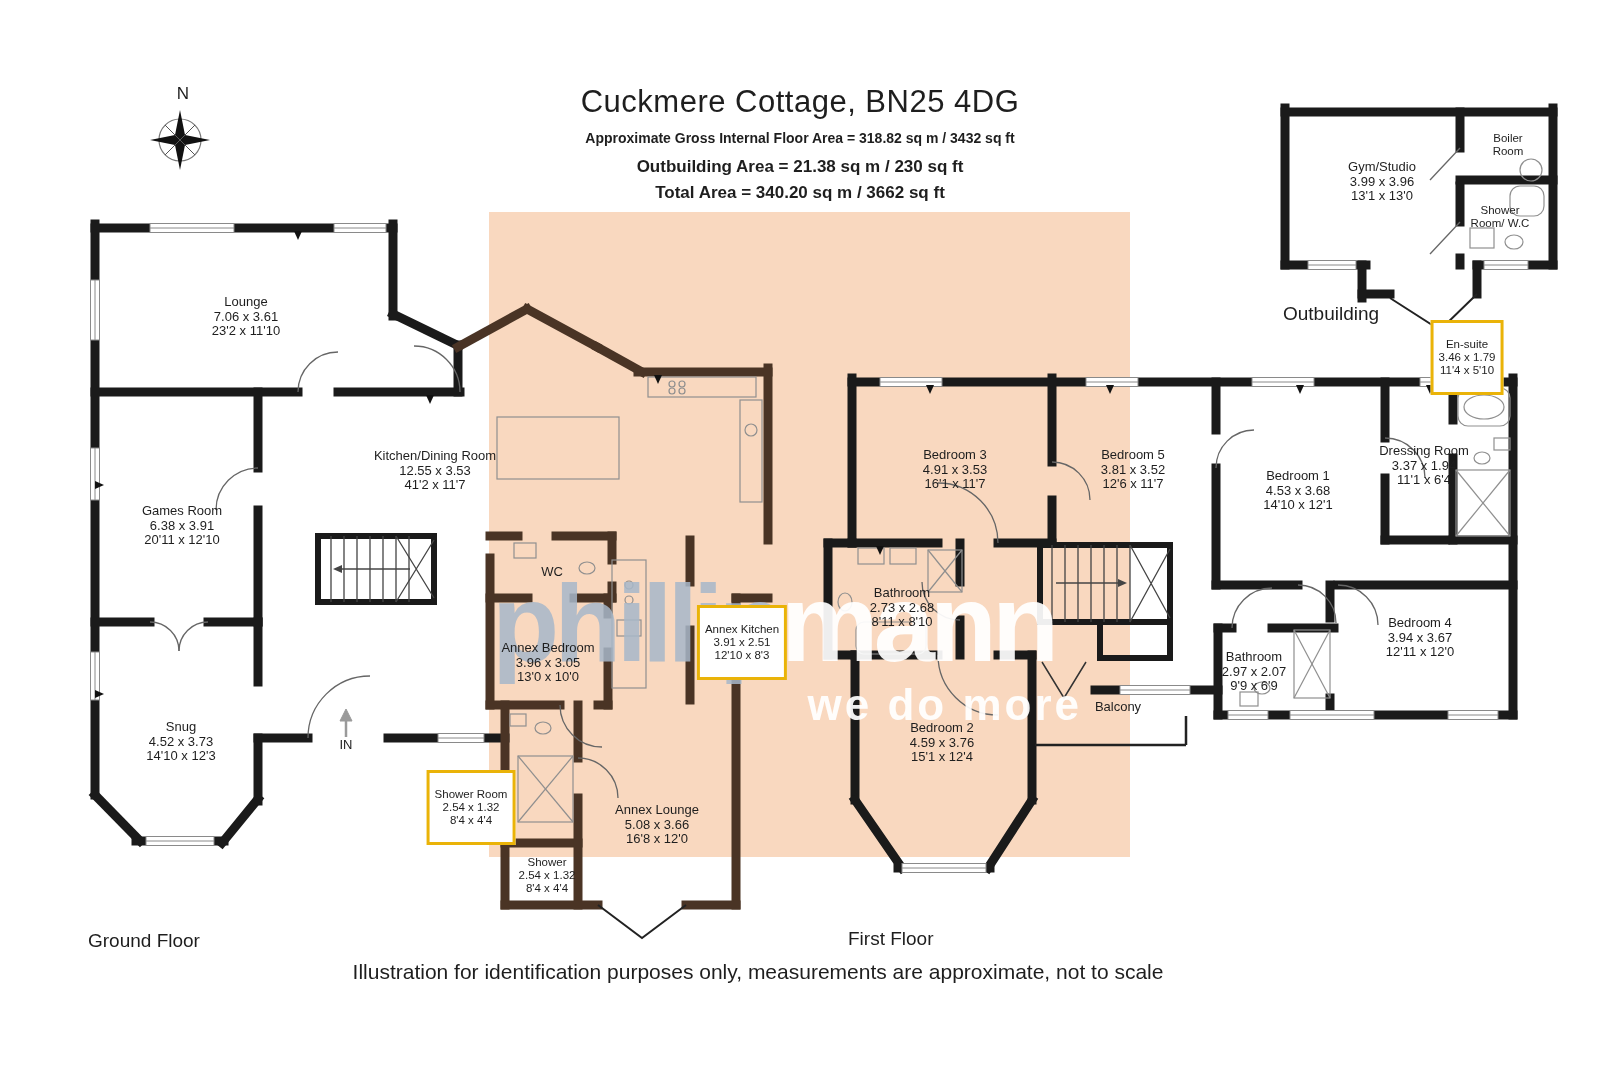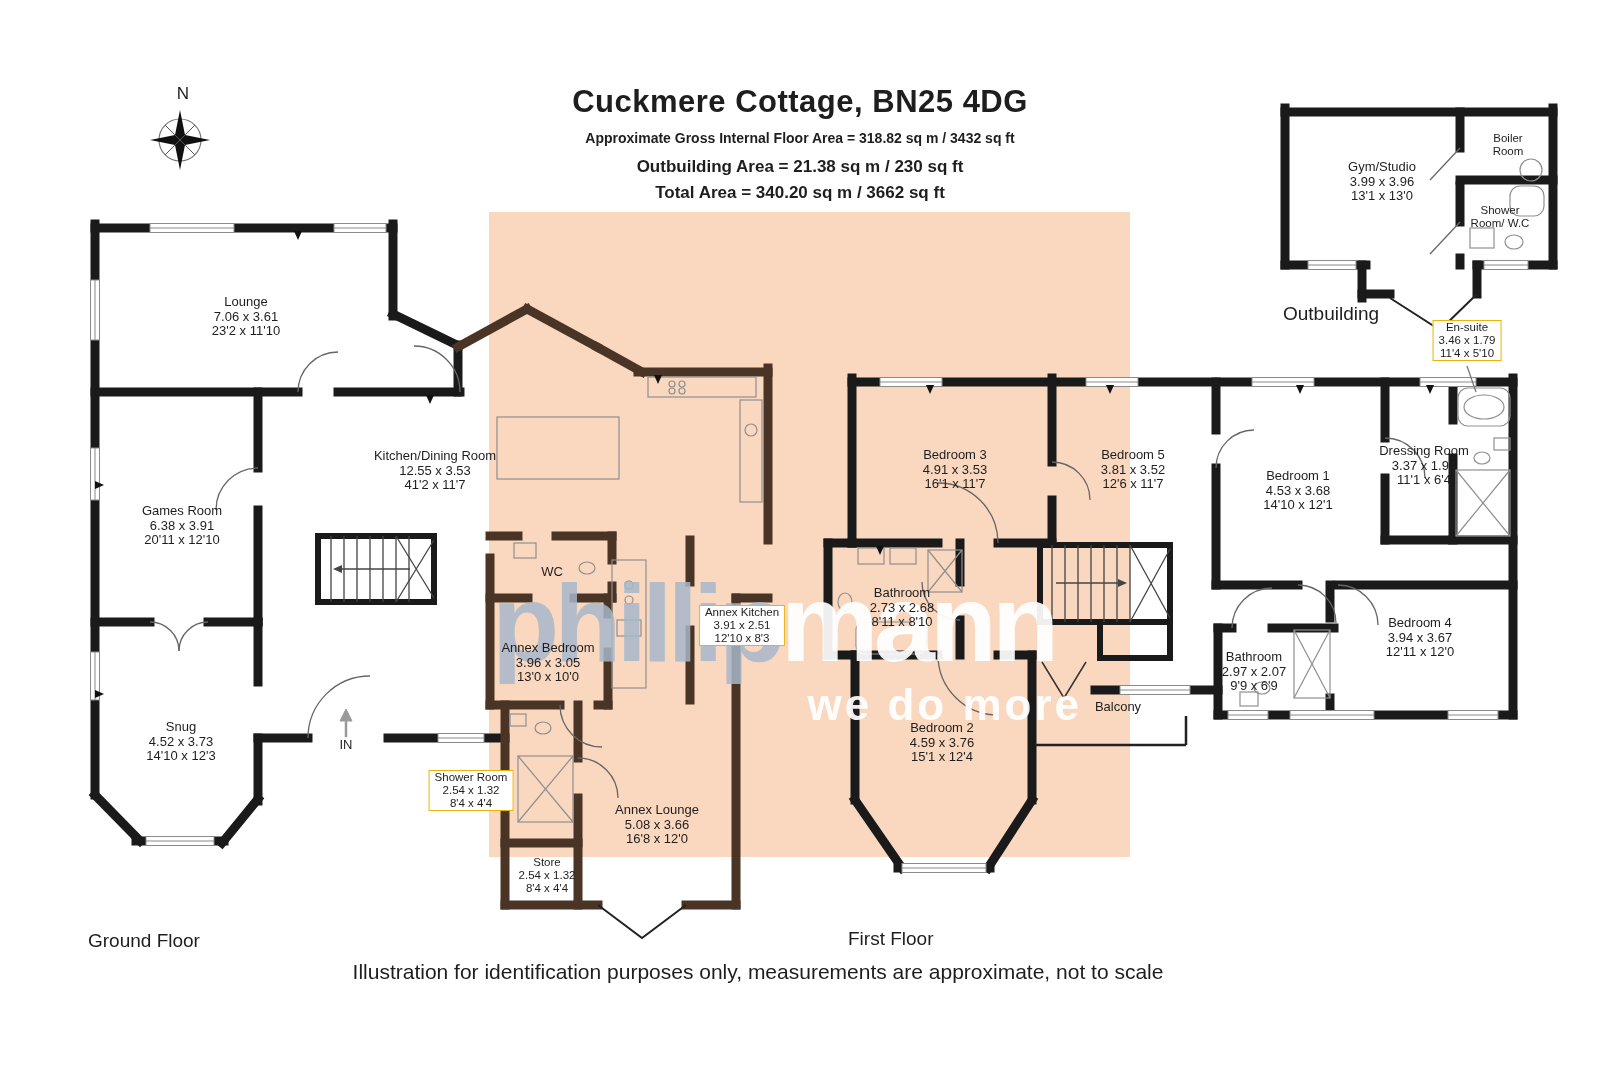--- a/index.html
+++ b/index.html
@@ -1,30 +1,30 @@
 <!DOCTYPE html>
 <html><head>
 <meta charset="utf-8">
 <style>
   html,body{margin:0;padding:0;background:#fff;}
   #canvas{position:relative;width:1620px;height:1080px;background:#fff;overflow:hidden;
           font-family:"Liberation Sans","DejaVu Sans",sans-serif;color:#1e1e1e;}
   
   .hdr{position:absolute;left:0;width:1600px;text-align:center;z-index:30;}
-  #title{top:84px;font-size:31px;font-weight:700;letter-spacing:0.5px;}
+  #title{top:84px;font-size:31px;font-weight:400;letter-spacing:0.5px;}
   #aline1{top:130px;font-size:14px;font-weight:bold;}
   #aline2{top:157px;font-size:17px;font-weight:bold;}
   #aline3{top:183px;font-size:17px;font-weight:bold;}
   
   #annex-shade{position:absolute;left:489px;top:212px;width:641px;height:645px;background:#f9d8bf;z-index:1;}
   svg.plan{position:absolute;left:0;top:0;z-index:10;}
   
   .rlabel{position:absolute;transform:translateX(-50%);text-align:center;font-size:13px;line-height:14.5px;white-space:nowrap;z-index:40;}
   .rlabel.sm{font-size:11.5px;line-height:13px;}
-  .boxed{background:#fff;border:1px solid #eab308;padding:0 5px;}
+  .boxed{background:#fff;border:3px solid #eab308;padding:15px 5px;}
   .single{font-size:13px;}
   .floorlbl{position:absolute;font-size:19px;z-index:40;}
   .wrapbox{white-space:normal;}
   #footer{position:absolute;left:0;width:1516px;top:960px;text-align:center;font-size:21px;z-index:40;}
   
   #watermark{position:absolute;left:492px;top:568px;width:600px;z-index:35;pointer-events:none;}
   #wm-brand{font-size:110px;font-weight:bold;line-height:1;letter-spacing:-5px;white-space:nowrap;}
   #wm-brand .p1{color:rgba(167,183,201,0.85);}
   #wm-brand .p2{color:rgba(255,255,255,0.93);margin-top:20px;}
   #wm-tag{margin-top:2px;text-align:right;padding-right:10px;font-size:44px;font-weight:bold;letter-spacing:3px;color:rgba(255,255,255,0.93);}
@@ -342,21 +342,21 @@
     <div>Annex Lounge</div>
       <div>5.08 x 3.66</div>
       <div>16'8 x 12'0</div>
   </div>
   <div class="rlabel sm boxed" style="left:471px;top:770px;">
     <div>Shower Room</div>
       <div>2.54 x 1.32</div>
       <div>8'4 x 4'4</div>
   </div>
   <div class="rlabel sm" style="left:547px;top:856px;">
-    <div>Store</div>
+    <div>Shower</div>
       <div>2.54 x 1.32</div>
       <div>8'4 x 4'4</div>
   </div>
   <div class="rlabel single" style="left:346px;top:738px;">
     <div>IN</div>
   </div>
 
   <div class="rlabel" style="left:955px;top:448px;">
     <div>Bedroom 3</div>
       <div>4.91 x 3.53</div>

